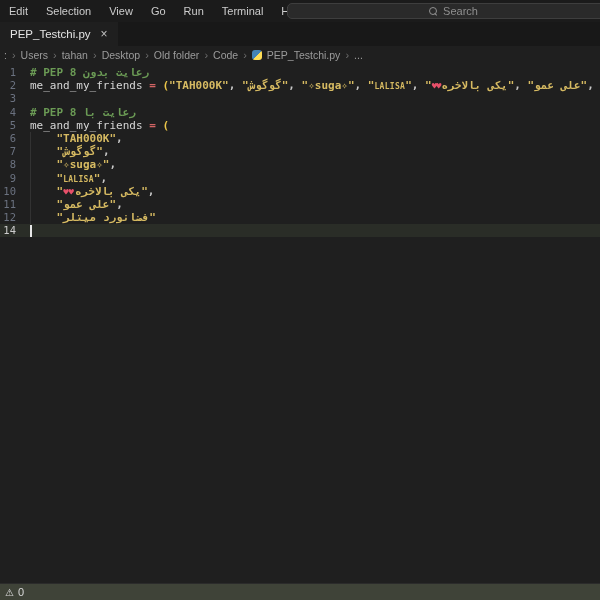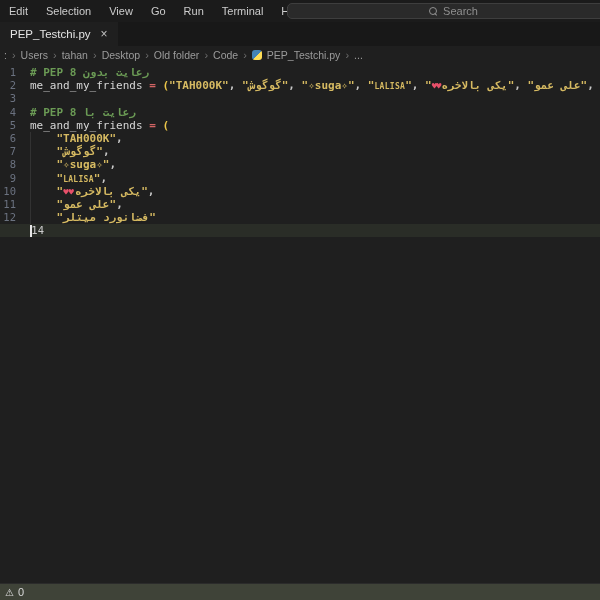--- a/index.html
+++ b/index.html
@@ -59,21 +59,21 @@
     border-radius:3px; vertical-align:-1px;
   }
   
   .editor {
     position:absolute; top:64px; left:0; right:0; bottom:17px;
     background:#1f1f1f; overflow:hidden; padding-top:2px;
     font-family:"DejaVu Sans Mono","DejaVu Sans",monospace;
     font-size:11px; font-weight:600; line-height:13.2px;
   }
   .line { display:flex; height:13.2px; white-space:pre; position:relative; }
-  .line.current { background:#2a2d27;padding-left:28px; }
+  .line.current { background:#2a2d27; }
   .num {
     width:16px; margin-right:14px; text-align:right;
     color:#6b7280; font-weight:400; flex:0 0 auto; font-size:10.5px;
   }
   .line.current .num { color:#cccccc; }
   .code { white-space:pre; }
   .tk-cm { color:#6b9b55; }
   .tk-v  { color:#d6d6d6; font-weight:400; }
   .tk-o  { color:#d16464; }
   .tk-b  { color:#ecc649; }

